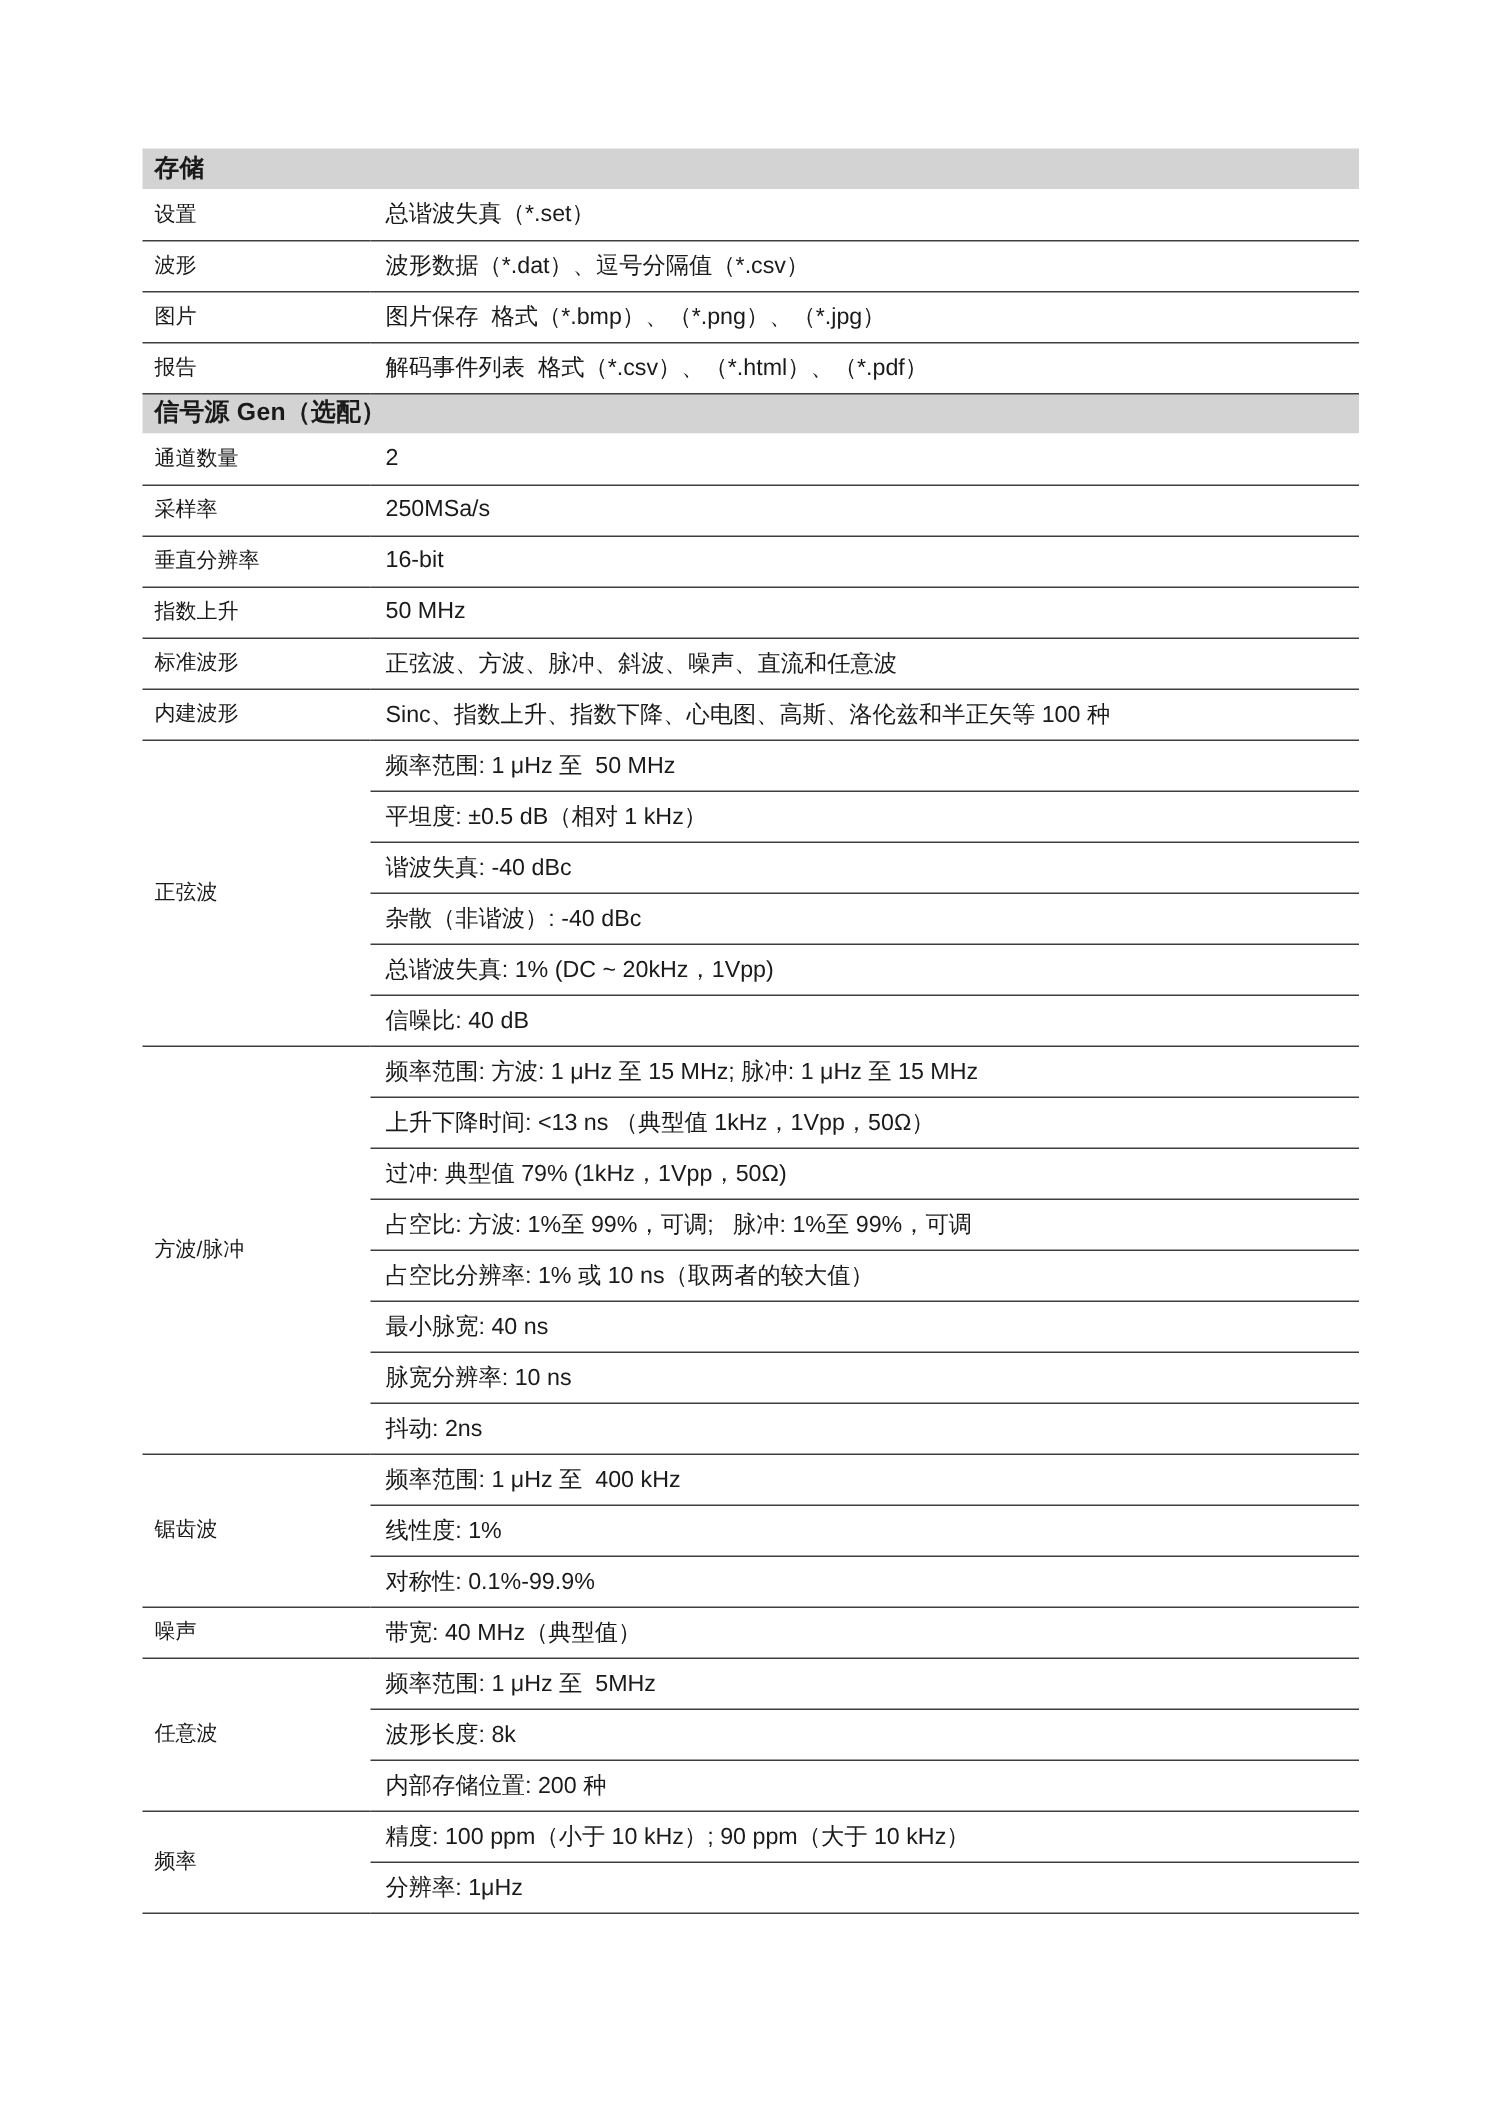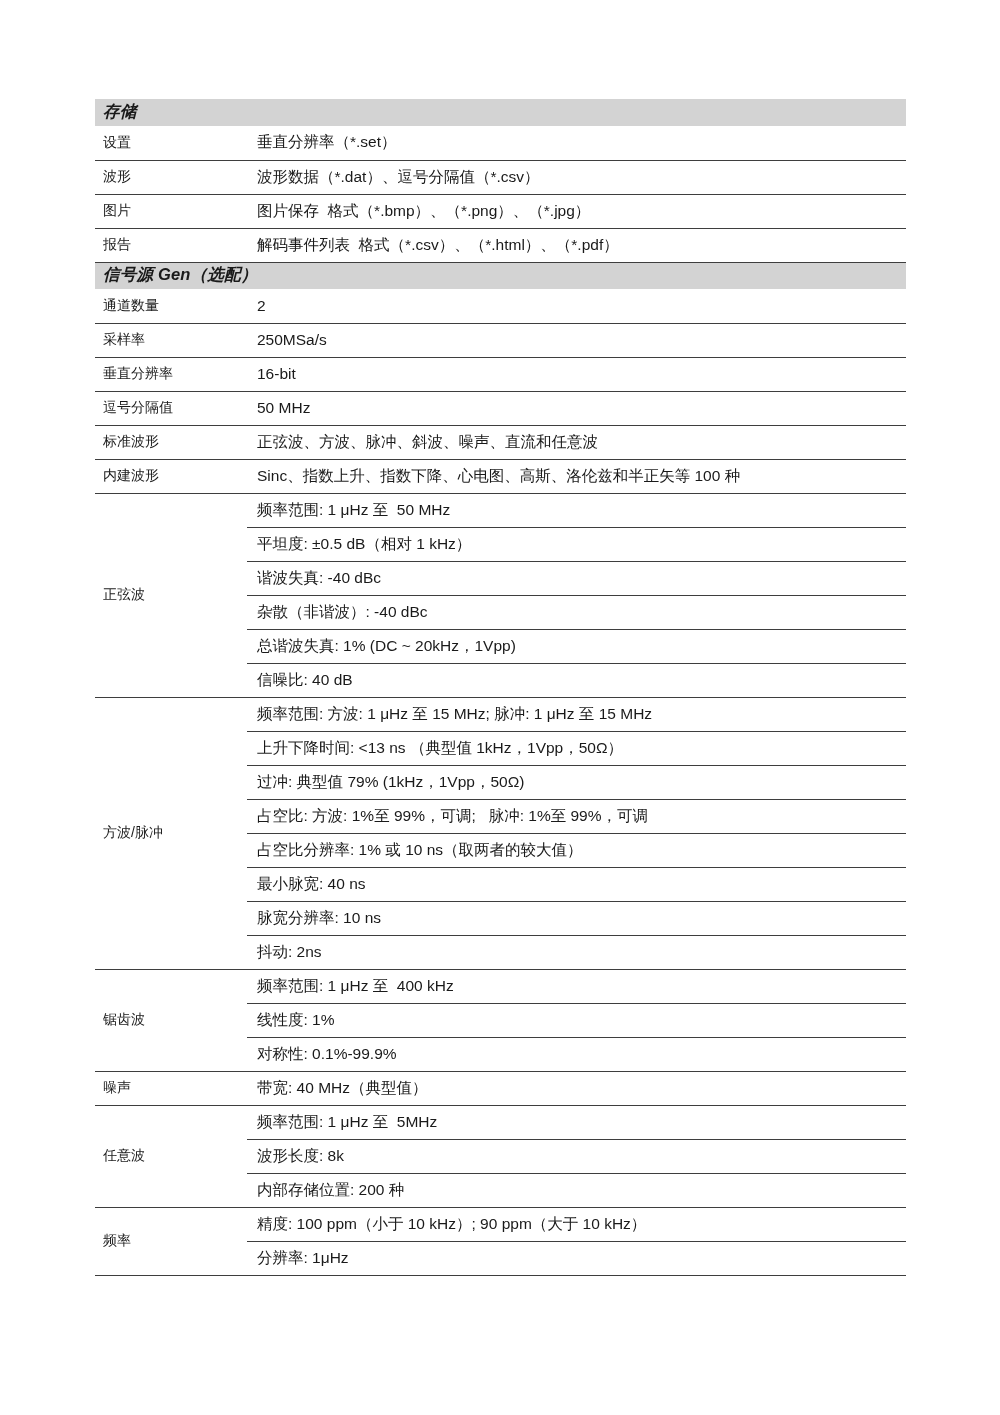--- a/index.html
+++ b/index.html
@@ -31,21 +31,20 @@
   }
   col.c1{width:152px;}
   tr.section-header-row td{
     background:var(--header-bg);
     font-weight:700;
     font-size:16.5px;
     height:27px;
     padding:1px 8px 2px 8px;
     vertical-align:middle;
     letter-spacing:0.2px;
-    font-style:italic;
   }
   td.label{
     font-size:14px;
     padding:0 6px 0 8px;
     vertical-align:middle;
     border-bottom:1px solid var(--border-color);
     background:var(--page-bg);
   }
   td.value{
     font-size:15.5px;
@@ -65,21 +64,21 @@
     <colgroup>
       <col class="c1">
       <col class="c2">
     </colgroup>
     <tbody>
         <tr class="section-header-row">
           <td colspan="2">存储</td>
         </tr>
         <tr>
           <td class="label" rowspan="1">设置</td>
-          <td class="value">垂直分辨率（*.set）</td>
+          <td class="value">总谐波失真（*.set）</td>
         </tr>
         <tr>
           <td class="label" rowspan="1">波形</td>
           <td class="value">波形数据（*.dat）、逗号分隔值（*.csv）</td>
         </tr>
         <tr>
           <td class="label" rowspan="1">图片</td>
           <td class="value">图片保存  格式（*.bmp）、（*.png）、（*.jpg）</td>
         </tr>
         <tr>
@@ -95,21 +94,21 @@
         </tr>
         <tr>
           <td class="label" rowspan="1">采样率</td>
           <td class="value">250MSa/s</td>
         </tr>
         <tr>
           <td class="label" rowspan="1">垂直分辨率</td>
           <td class="value">16-bit</td>
         </tr>
         <tr>
-          <td class="label" rowspan="1">逗号分隔值</td>
+          <td class="label" rowspan="1">指数上升</td>
           <td class="value">50 MHz</td>
         </tr>
         <tr>
           <td class="label" rowspan="1">标准波形</td>
           <td class="value">正弦波、方波、脉冲、斜波、噪声、直流和任意波</td>
         </tr>
         <tr>
           <td class="label" rowspan="1">内建波形</td>
           <td class="value">Sinc、指数上升、指数下降、心电图、高斯、洛伦兹和半正矢等 100 种</td>
         </tr>

